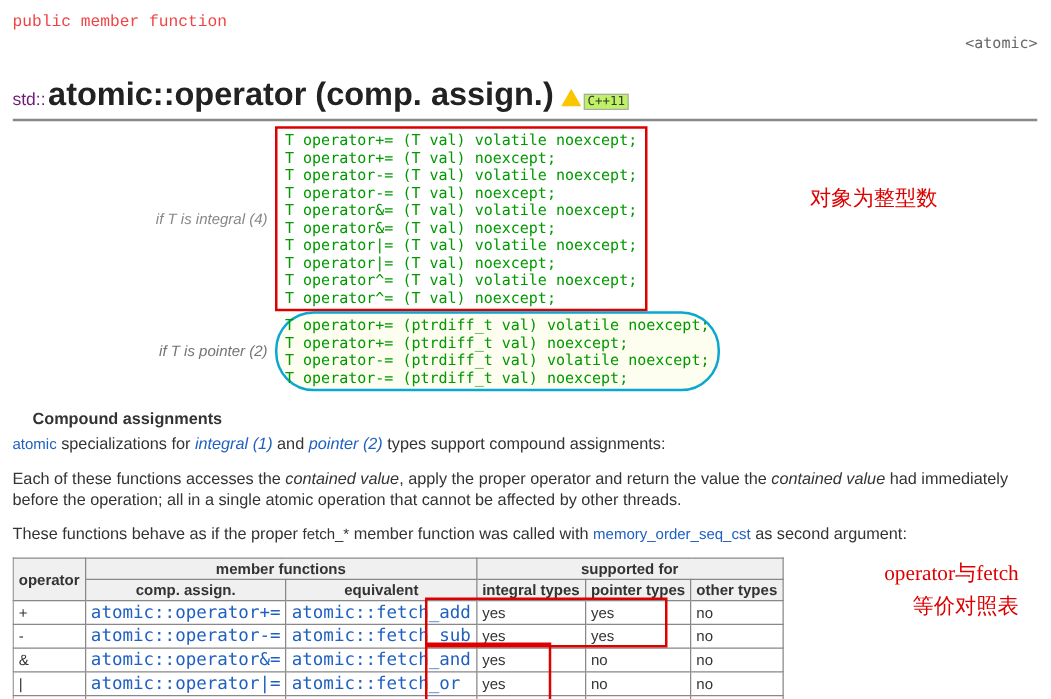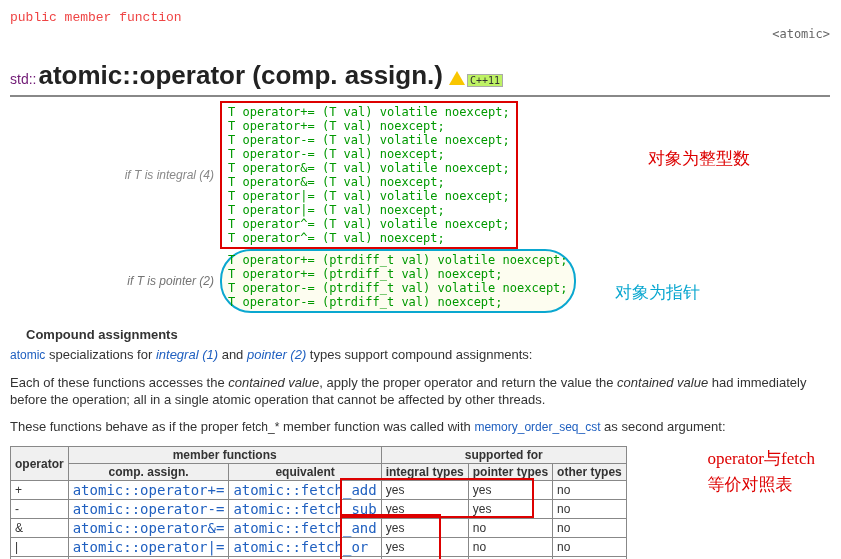--- a/index.html
+++ b/index.html
@@ -67,21 +67,20 @@
 T operator^= (T val) noexcept;</div>
   </div>
   <div class="codebox-row">
     <div class="codebox-label ptr">if T is pointer (2)</div>
     <div class="codebox ptr">T operator+= (ptrdiff_t val) volatile noexcept;
 T operator+= (ptrdiff_t val) noexcept;
 T operator-= (ptrdiff_t val) volatile noexcept;
 T operator-= (ptrdiff_t val) noexcept;</div>
   </div>
   <div class="ann ann1">对象为整型数</div>
-  <div class="ann ann2">对象为指针</div>
 </div>
 
 <h3>Compound assignments</h3>
 <p>
   <code class="link">atomic</code><span> specializations for </span><span class="em link">integral (1)</span><span> and </span><span class="em link">pointer (2)</span><span> types support compound assignments:</span>
 </p>
 <p>
   <span>Each of these functions accesses the </span><span class="em">contained value</span><span>, apply the proper operator and return the value the </span><span class="em">contained value</span><span> had immediately before the operation; all in a single atomic operation that cannot be affected by other threads.</span>
 </p>
 <p>
@@ -142,15 +141,15 @@
           <td class="link">atomic::operator^=</td>
           <td class="link">atomic::fetch_xor</td>
           <td>yes</td>
           <td>no</td>
           <td>no</td>
         </tr>
       </tbody>
 </table>
 <div class="redbox-overlay" style="left:330px; top:32px; width:190px; height:36px;"></div>
 <div class="redbox-overlay" style="left:330px; top:68px; width:97px; height:56px;"></div>
-<div class="ann3" style="white-space:pre; text-align:left;">operator与fetch
+<div class="ann3" style="white-space:pre; text-align:right;">operator与fetch
 等价对照表</div>
 </div>
 
 </body></html>

